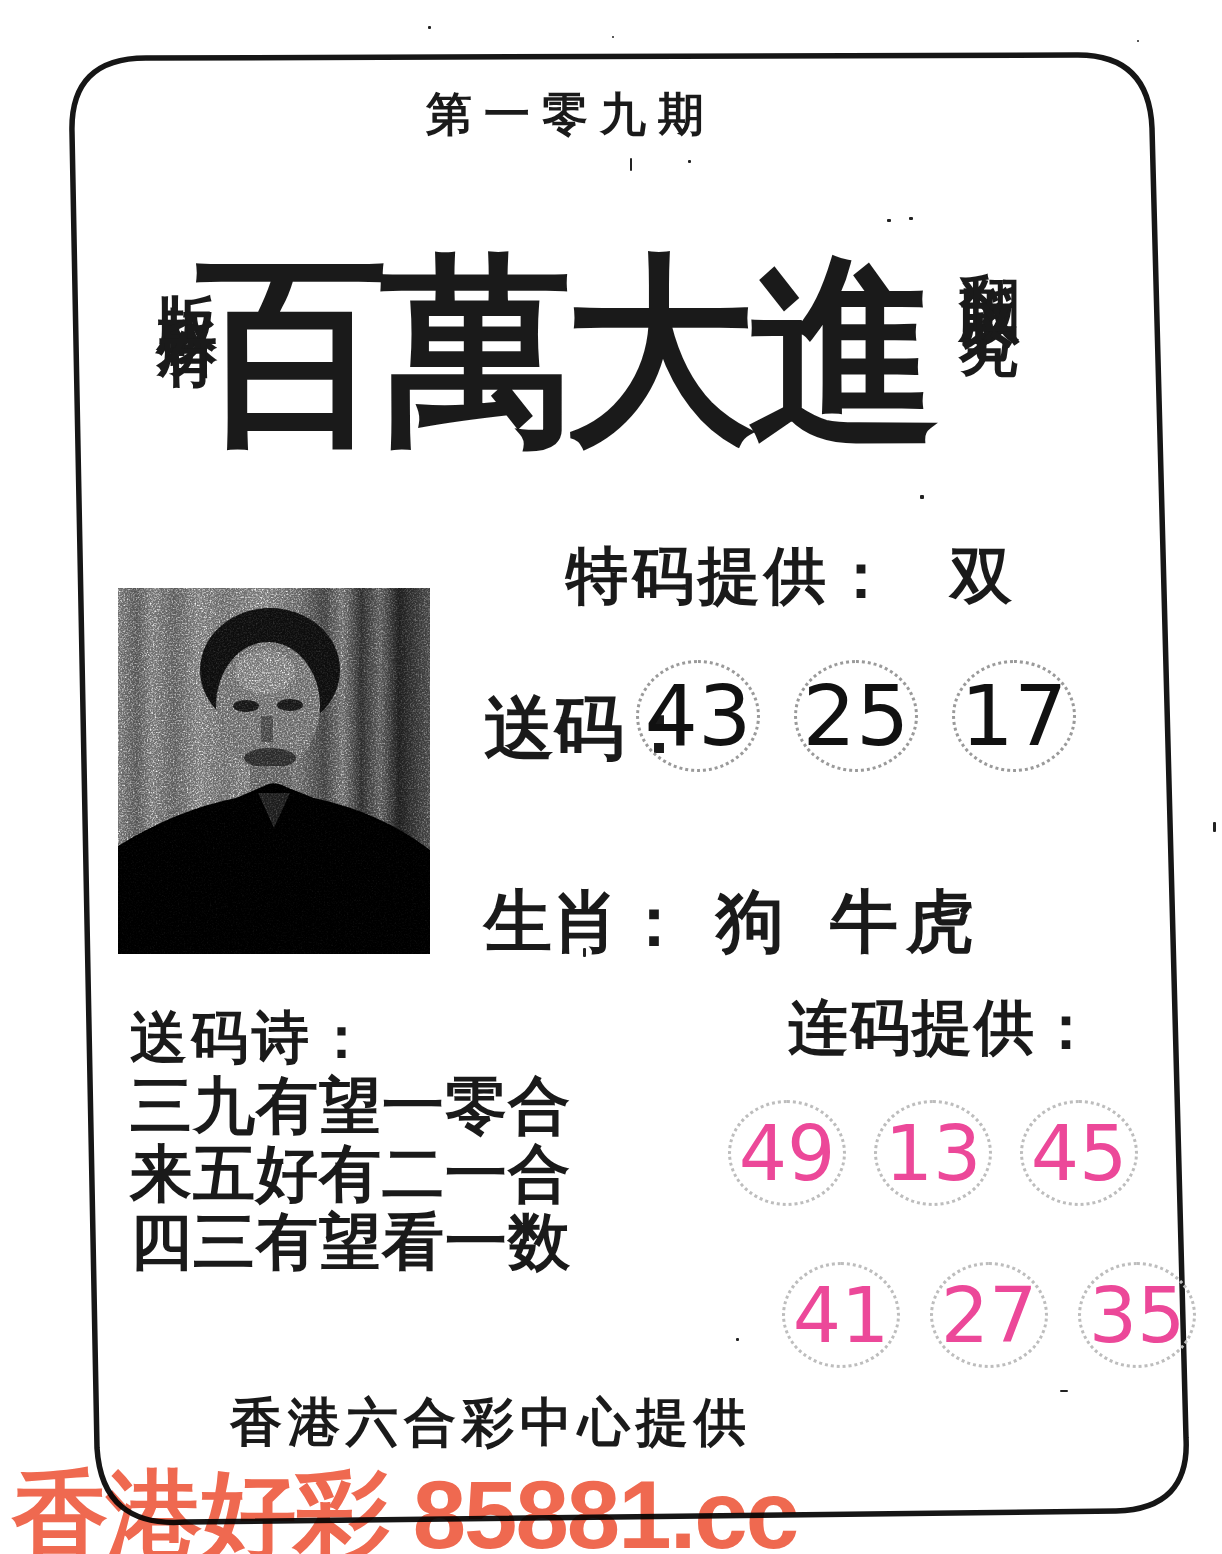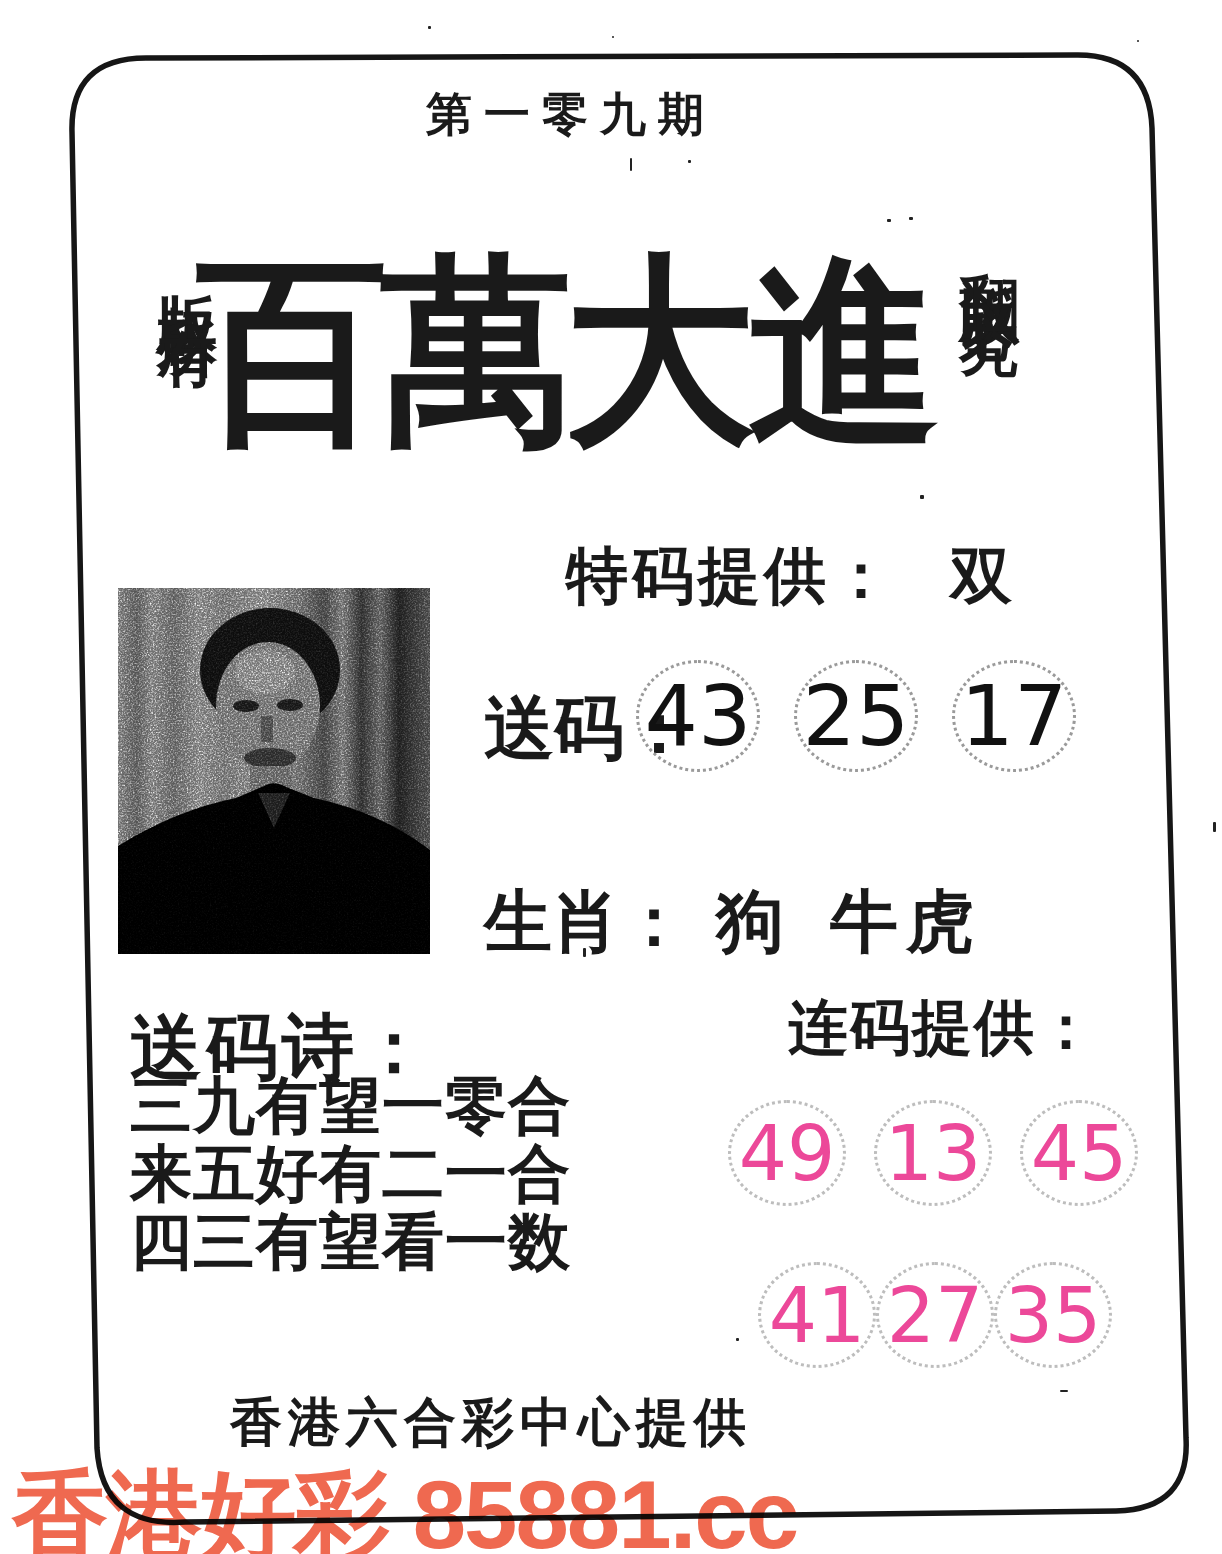--- a/index.html
+++ b/index.html
@@ -44,25 +44,25 @@
   .consec-circle{
     width:112px;height:100px;border:3px dotted #bdbdbd;border-radius:50%;
     display:flex;align-items:center;justify-content:center;
     font-family:"DejaVu Sans","Liberation Sans",sans-serif;font-size:76px;font-weight:500;color:#ec4899;
   }
   .zodiac-line{left:484px;top:832px;font-size:68px;font-weight:600;white-space:nowrap;margin-top:45px;}
   .zodiac-line .z1{margin-left:28px;}
   .zodiac-line .z2{margin-left:46px;}
   .zodiac-line .z3{margin-left:8px;}
 
-  .poem-title{left:130px;top:1000px;font-size:72px;font-weight:600;letter-spacing:4px;white-space:nowrap;}
+  .poem-title{left:130px;top:1000px;font-size:57px;font-weight:600;letter-spacing:4px;white-space:nowrap;}
   .poem-lines{left:130px;top:1072px;font-size:62px;font-weight:600;line-height:68px;letter-spacing:1px;white-space:nowrap;}
   .consec-label{left:788px;top:988px;font-size:60px;font-weight:600;letter-spacing:2px;white-space:nowrap;}
   .consec-row1{left:728px;top:1100px;gap:28px;}
-  .consec-row2{left:758px;top:1262px;}
+  .consec-row2{left:782px;top:1262px;gap:30px;}
 
   .provider-line{left:230px;top:1388px;font-size:52px;font-weight:700;letter-spacing:6px;white-space:nowrap;}
   .watermark{
     left:12px;top:1452px;font-family:"Liberation Sans","DejaVu Sans",sans-serif;
     font-size:96px;font-weight:bold;color:#ef6950;letter-spacing:-2px;white-space:nowrap;
     mix-blend-mode:multiply;
   }
   .speck{position:absolute;background:#222;border-radius:1px;}
 </style>
 </head>

